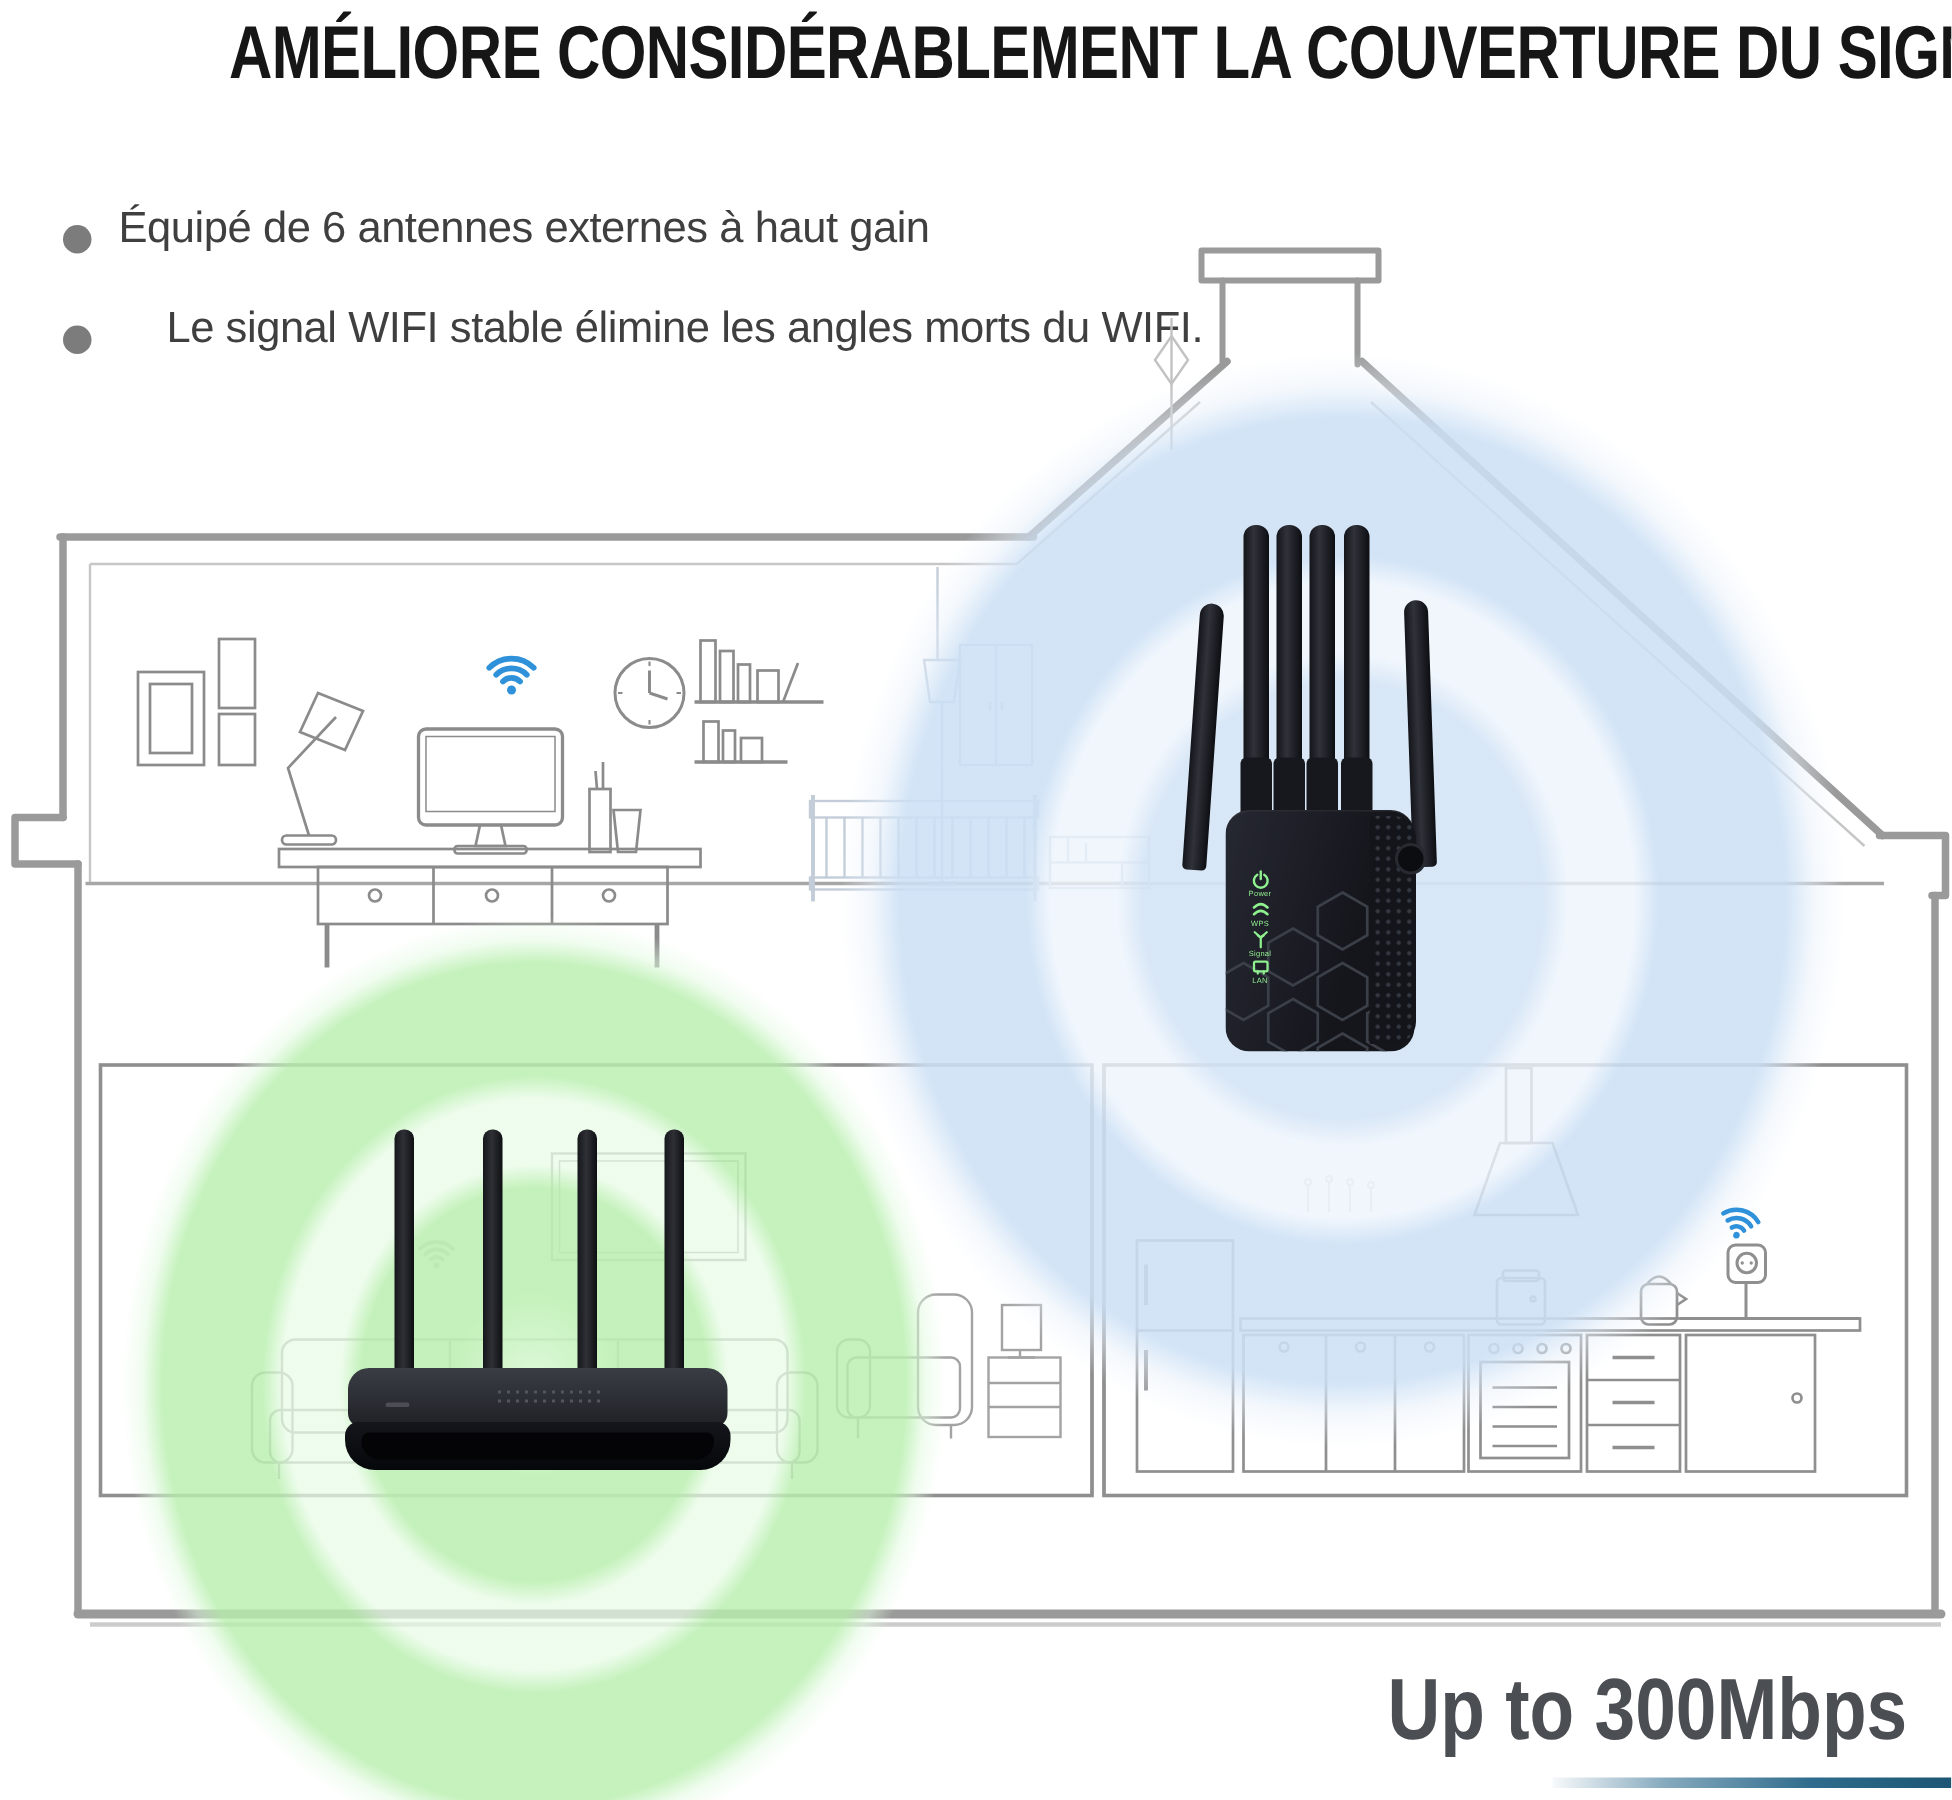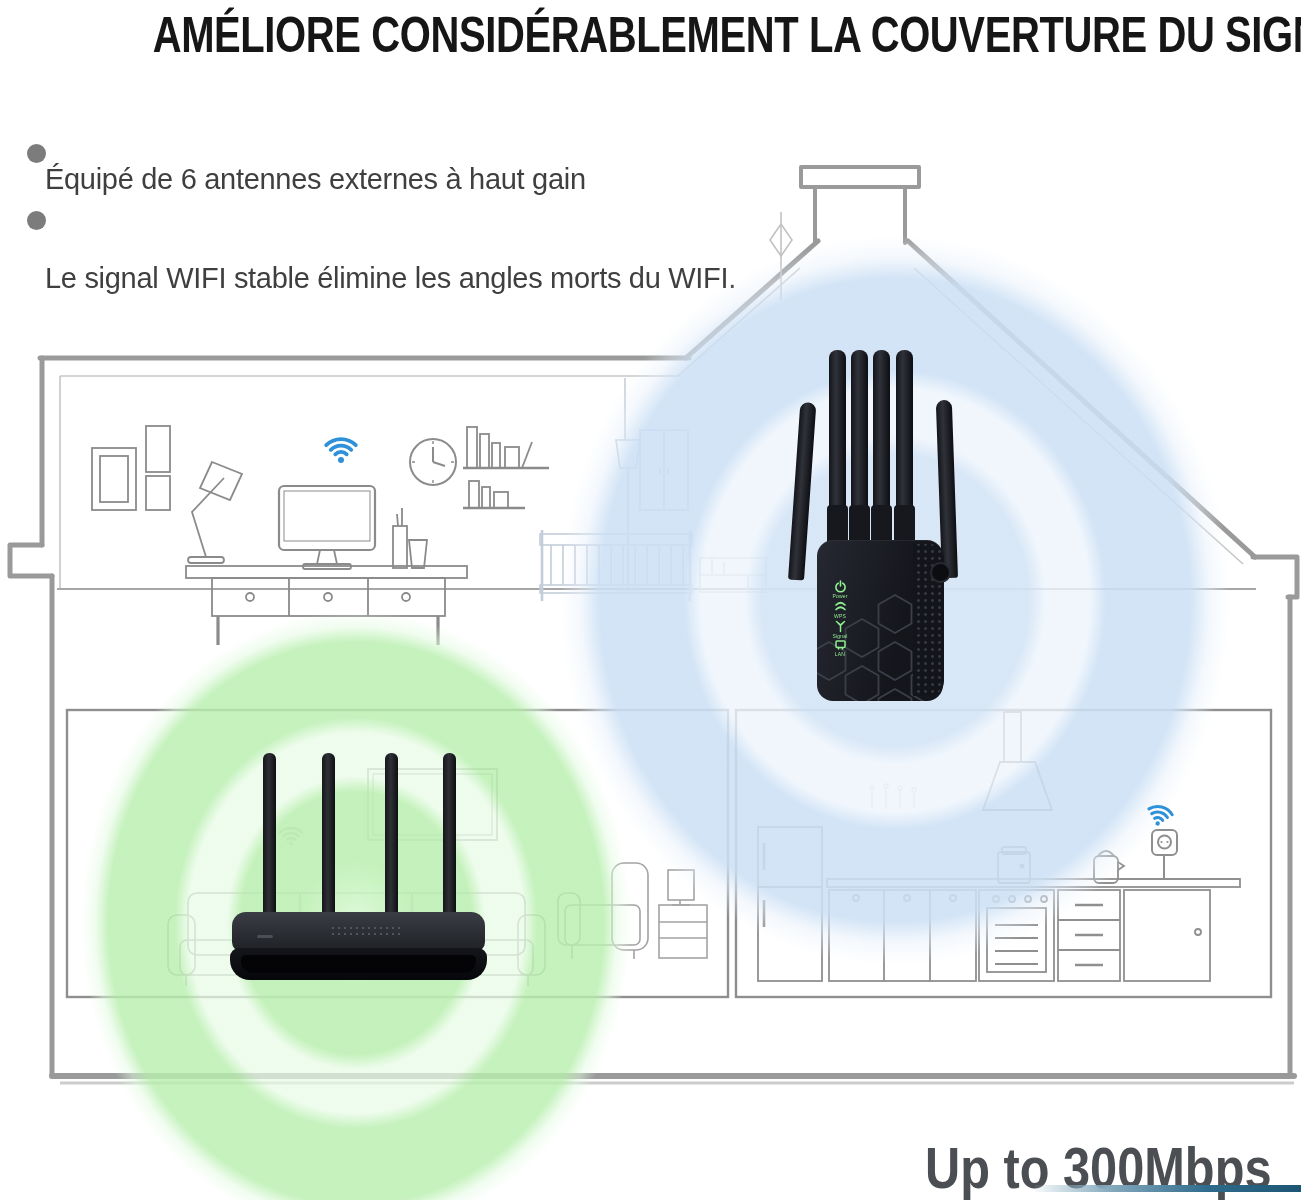--- a/index.html
+++ b/index.html
@@ -3,21 +3,21 @@
 <meta charset="utf-8">
 <style>
   html,body{margin:0;padding:0;background:#fff;}
   #stage{position:relative;width:1301px;height:1200px;background:#ffffff;overflow:hidden;
          font-family:"Liberation Sans",sans-serif;}
   
   .title{position:absolute;top:6px;left:0;width:1301px;text-align:center;white-space:nowrap;}
   .title span{display:inline-block;font-size:50px;font-weight:700;color:#161616;
               letter-spacing:-0.5px;transform:scaleX(0.80);transform-origin:center;}
   
-  .bullet{position:absolute;left:27px;display:flex;align-items:flex-start;flex-direction:column;}
+  .bullet{position:absolute;left:42px;display:flex;align-items:flex-end;}
   .bullet .dot{width:19px;height:19px;border-radius:50%;background:#7c7c7c;margin-top:8px;flex:0 0 auto;}
   .bullet .btxt{margin-left:18px;font-size:29px;color:#3f3f3f;letter-spacing:-0.3px;white-space:nowrap;}
   #bullet1{top:136px;} #bullet2{top:203px;gap:32px;}
   
   .layer{position:absolute;left:0;top:0;}
   #house-layer{z-index:1;}
   #green-rings{z-index:2;position:absolute;left:81px;top:611px;width:550px;height:624px;border-radius:50%;
     background:radial-gradient(closest-side,
       rgba(217,248,213,0.88) 0%, rgba(190,240,180,0.9) 20%, rgba(190,240,180,0.9) 42%,
       rgba(231,251,229,0.72) 47%, rgba(231,251,229,0.72) 61%,
@@ -55,21 +55,21 @@
          background:linear-gradient(180deg,#3a3d44,#1e2025);}
   #w-vents{position:absolute;left:105px;top:180px;width:70px;height:12px;
            background-image:radial-gradient(circle,#52555c 1px,transparent 1.3px);
            background-size:6px 6px;}
   #w-logo{position:absolute;left:32px;top:190px;width:16px;height:3px;background:#4c4e55;border-radius:2px;}
   #w-front{position:absolute;left:5px;top:203px;width:257px;height:32px;border-radius:9px 9px 20px 20px;
            background:linear-gradient(180deg,#15161b,#06070b);}
   #w-front-inset{position:absolute;left:16px;top:210px;width:235px;height:18px;border-radius:5px 5px 12px 12px;
            background:#040406;}
   
-  #speed{position:absolute;right:30px;top:1106px;white-space:nowrap;z-index:5;margin-top:28px;}
+  #speed{position:absolute;right:30px;top:1106px;white-space:nowrap;z-index:5;}
   #speed span{display:inline-block;font-size:58px;font-weight:700;color:#4b4e53;
               transform:scaleX(0.84);transform-origin:right center;}
   #speed-line{position:absolute;left:1035px;top:1185px;width:266px;height:7px;z-index:5;
     background:linear-gradient(to right,rgba(180,202,217,0.1),#86aabe 28%,#2f6b8c 65%,#1d5674);}
 </style>
 </head>
 <body>
 
 <div id="stage">
 

